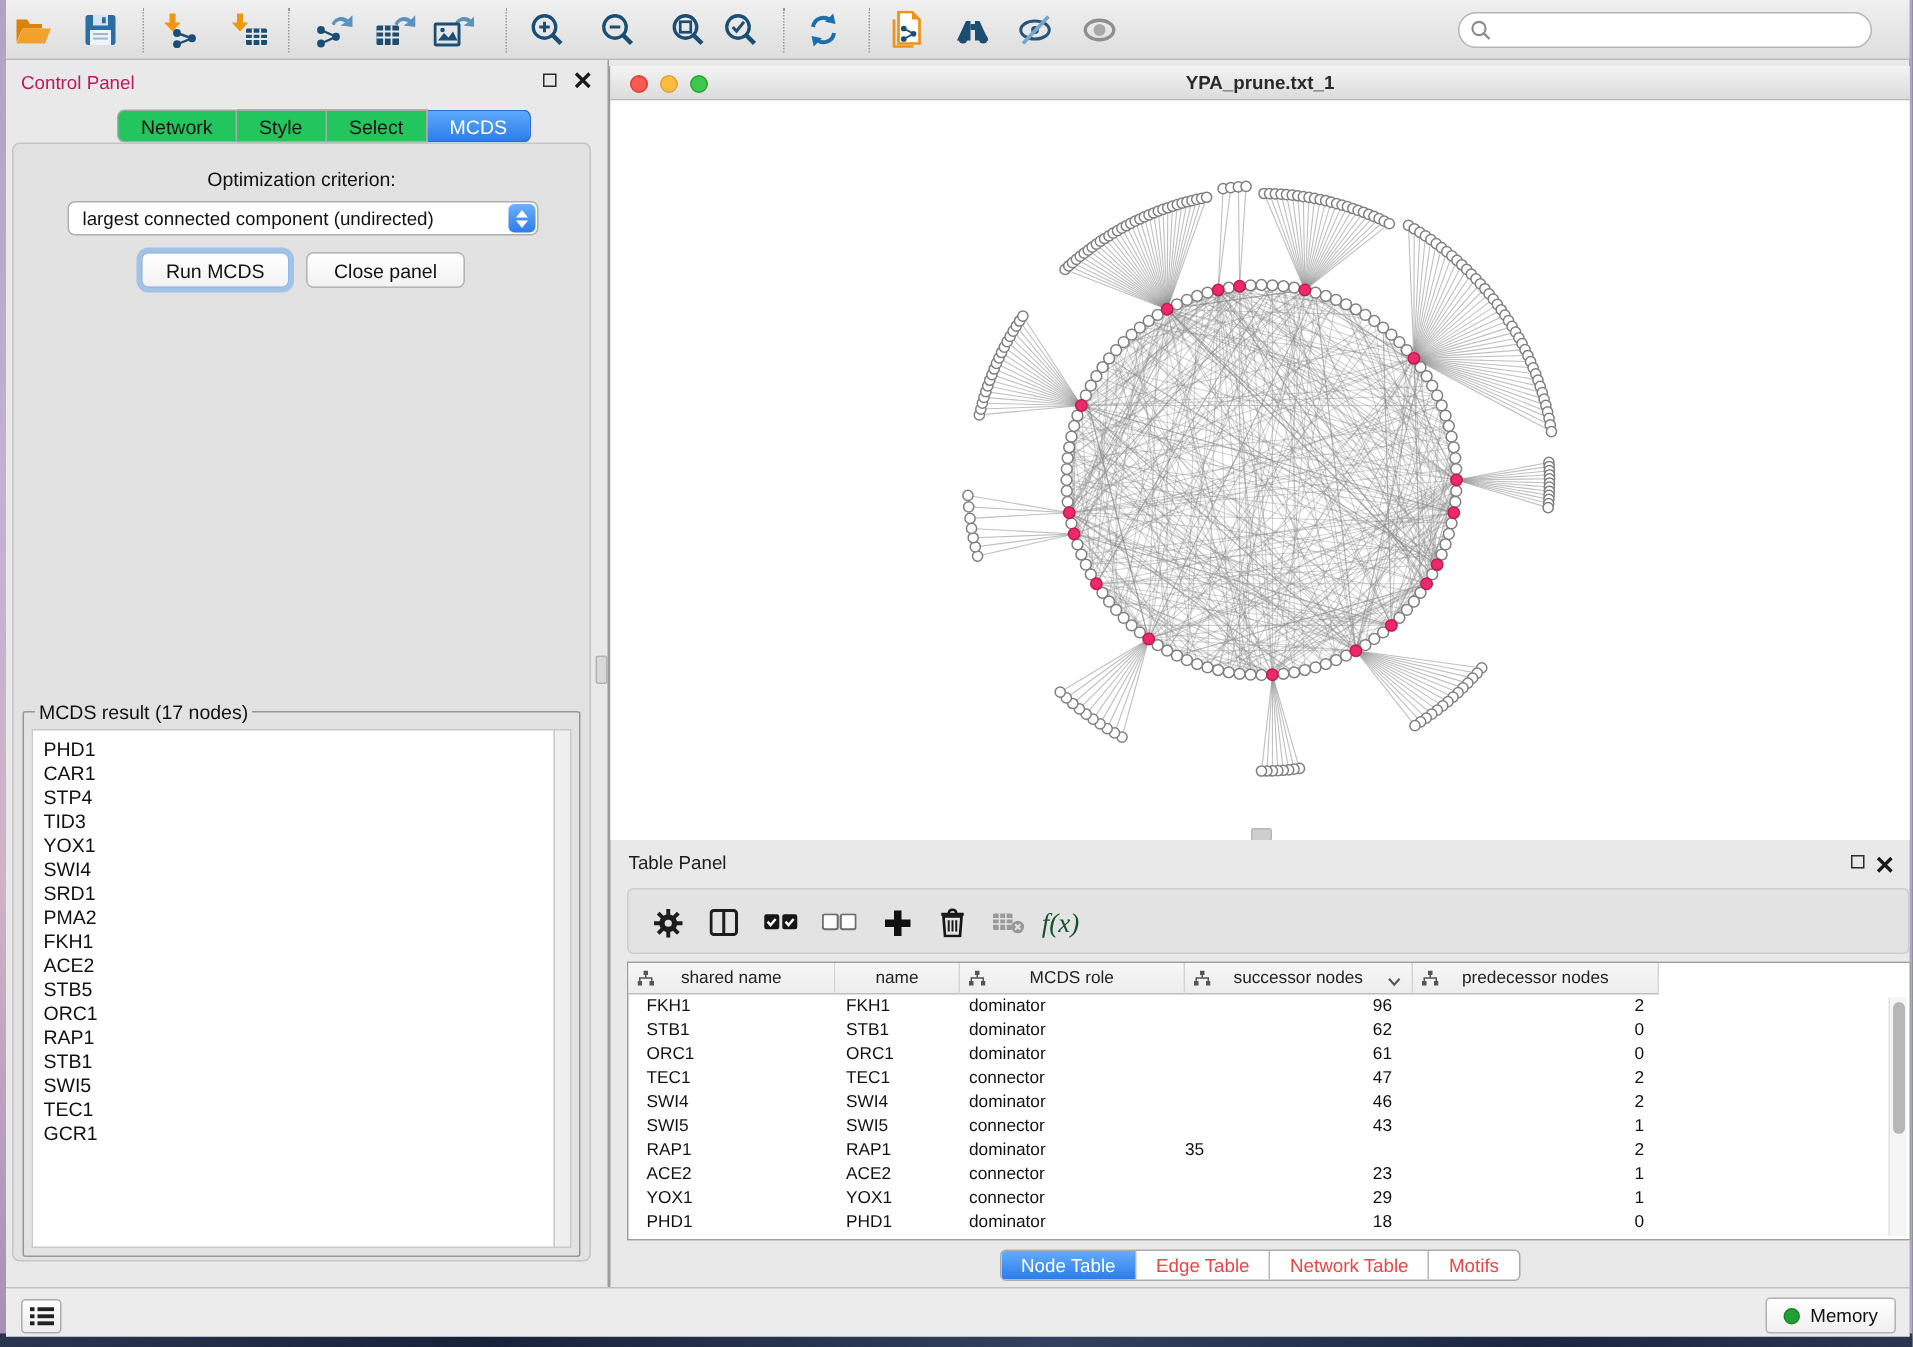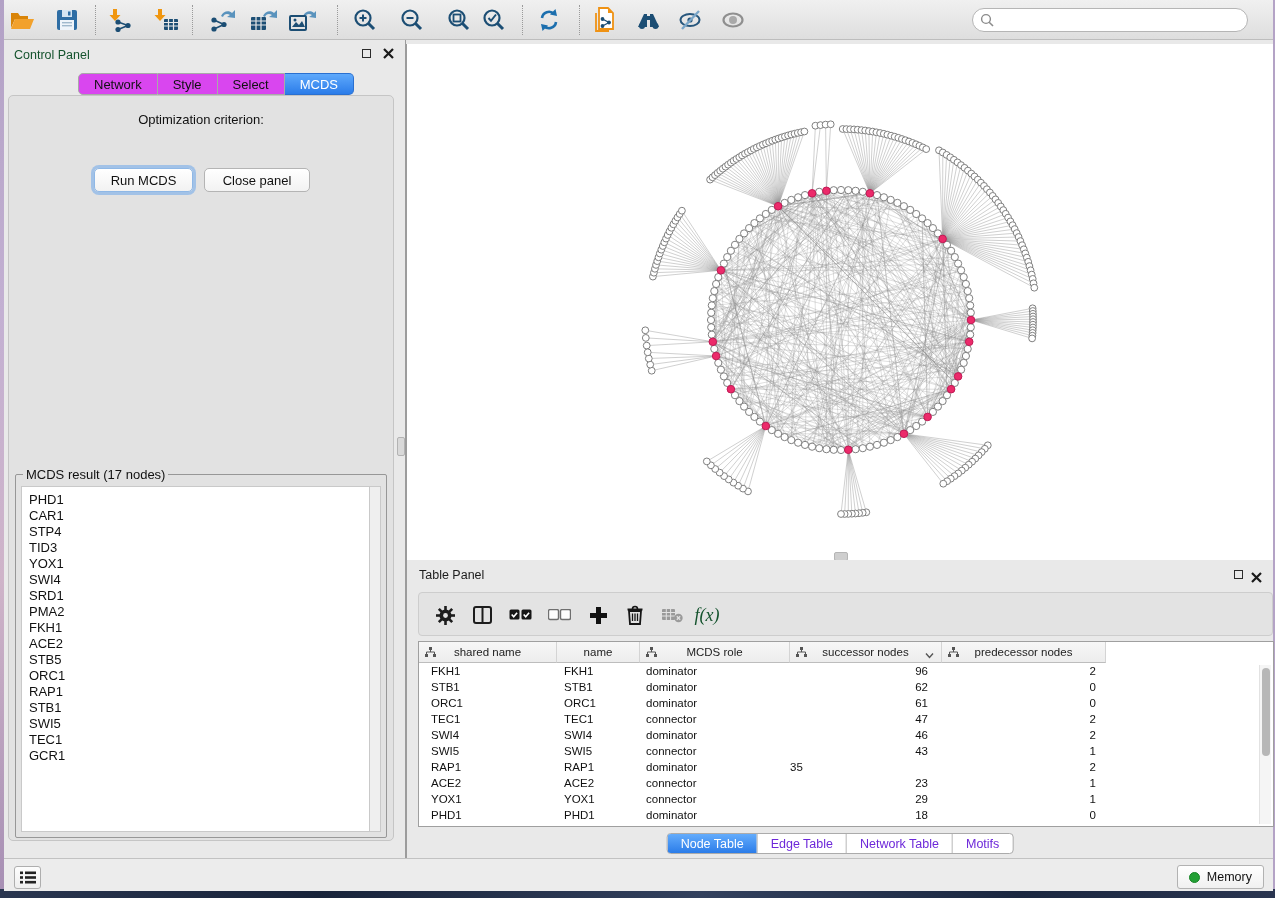--- a/index.html
+++ b/index.html
@@ -20,27 +20,27 @@
   display:flex;align-items:center;justify-content:center;cursor:pointer;}
 .tsep{position:absolute;top:5px;height:30px;width:0;border-left:1px dotted #9a9a9a;}
 .searchbox{position:absolute;left:968px;top:8px;width:276px;height:24px;background:#fff;
   border:1px solid #b5b5b5;border-radius:12px;display:flex;align-items:center;}
 .searchbox svg{margin-left:7px;flex:0 0 auto;}
 .searchbox input{flex:1;border:none;outline:none;background:transparent;height:20px;
   font-size:12px;padding:0 8px 0 4px;font-family:inherit;}
 
 
 .cpanel{position:absolute;left:0;top:40px;width:401px;height:818px;}
-.ptitle{position:absolute;left:10px;top:8px;font-size:12.5px;color:#14532d;}
+.ptitle{position:absolute;left:10px;top:8px;font-size:12.5px;color:#be185d;}
 .float-ic{position:absolute;top:9px;width:9px;height:9px;border:1.5px solid #2b2b2b;display:block;}
 .close-ic{position:absolute;top:8px;width:11px;height:11px;display:block;}
 .close-ic svg{display:block;}
 .ctabs{position:absolute;left:74px;top:33px;height:22px;display:flex;}
 .ctab{height:22px;display:flex;align-items:center;justify-content:center;padding:0 15px;
-  background:#d946ef;border:1px solid #a9a9a9;border-left:none;font-size:13px;color:#111;cursor:pointer;}
+  background:#22c55e;border:1px solid #a9a9a9;border-left:none;font-size:13px;color:#111;cursor:pointer;}
 .ctab:first-child{border-left:1px solid #a9a9a9;border-radius:5px 0 0 5px;}
 .ctab:last-child{border-radius:0 5px 5px 0;}
 .ctab.active{background:linear-gradient(#5ea9fc,#2b7ce9);border-color:#2a70d0;color:#fff;}
 .cbody{position:absolute;left:4px;top:55px;width:386px;height:746px;background:#e2e2e2;
   border:1px solid #c5c5c5;border-radius:5px;}
 .optlabel{position:absolute;left:0;top:16px;width:100%;text-align:center;font-size:13px;color:#111;}
 .select{position:absolute;left:36px;top:38px;width:314px;height:23px;background:#fff;
   border:1px solid #aeaeae;border-radius:5px;cursor:pointer;}
 .selval{position:absolute;left:9px;top:4px;font-size:12.5px;color:#111;white-space:nowrap;}
 .stepper{position:absolute;right:1px;top:1px;bottom:1px;width:18px;border-radius:4px;
@@ -106,21 +106,21 @@
 .hcell .sortico{position:absolute;right:7px;top:7px;}
 .tbody{position:absolute;left:0;top:21px;right:0;bottom:0;}
 .trow{display:flex;height:16px;}
 .tcell{font-size:11.5px;color:#111;line-height:16px;white-space:nowrap;overflow:hidden;}
 .tscroll{position:absolute;right:2px;top:23px;bottom:2px;width:12px;background:#f5f5f5;
   border-left:1px solid #e2e2e2;}
 .tscroll .thumb{position:absolute;left:1.5px;top:3px;width:8px;height:88px;background:#b7b7b7;
   border-radius:5px;}
 .btabs{position:absolute;left:50%;transform:translateX(-50%);top:273px;height:21px;
   display:flex;border:1px solid #ababab;border-radius:4px;background:#fff;overflow:hidden;}
-.btab{height:100%;display:flex;align-items:center;padding:0 13px;font-size:12.5px;color:#6d28d9;
+.btab{height:100%;display:flex;align-items:center;padding:0 13px;font-size:12.5px;color:#ef4444;
   border-right:1px solid #b7b7b7;cursor:pointer;}
 .btab:last-child{border-right:none;}
 .btab.active{background:linear-gradient(#63acfc,#2b7ce9);color:#fff;}
 
 
 .statusbar{position:absolute;left:0;right:0;top:858px;height:33px;background:#ececec;
   border-top:1px solid #c2c2c2;}
 .sbtn{position:absolute;left:10px;top:7px;width:27px;height:23px;border:1px solid #aeaeae;
   border-radius:3px;background:linear-gradient(#fdfdfd,#eee);display:flex;align-items:center;
   justify-content:center;cursor:pointer;}
@@ -289,20 +289,27 @@
         </svg>
     </span>
     <div class="ctabs" id="ctabs">
         <div class="ctab">Network</div>
         <div class="ctab">Style</div>
         <div class="ctab">Select</div>
         <div class="ctab active">MCDS</div>
       </div>
     <div class="cbody">
       <div class="optlabel">Optimization criterion:</div>
+      <div class="select">
+        <span class="selval">largest connected component (undirected)</span>
+        <span class="stepper">
+            <i class="up"></i>
+            <i class="dn"></i>
+          </span>
+      </div>
       <button class="btn run">Run MCDS</button>
       <button class="btn closep">Close panel</button>
       <fieldset class="resultbox">
         <legend>MCDS result (17 nodes)</legend>
         <div class="resultlist" id="mcds-list">
             <div>PHD1</div>
             <div>CAR1</div>
             <div>STP4</div>
             <div>TID3</div>
             <div>YOX1</div>
@@ -321,20 +328,26 @@
           </div>
         <div class="rscroll"></div>
       </fieldset>
     </div>
   </div>
 
   <div class="vline"></div>
   <div class="vhandle"></div>
 
   <div class="netwin">
+    <div class="ntitle">
+      <span class="tl red"></span>
+      <span class="tl yel"></span>
+      <span class="tl grn"></span>
+      <span class="ntext">YPA_prune.txt_1</span>
+    </div>
     <div class="ncanvas">
       <svg id="net-svg" width="866" height="493">
           <g>
             <line x1="563.8" y1="260.3" x2="455.8" y2="381.2" stroke="#8d8d8d" stroke-opacity="0.38" stroke-width="0.7"></line>
             <line x1="562.2" y1="231.2" x2="328.0" y2="177.8" stroke="#8d8d8d" stroke-opacity="0.38" stroke-width="0.7"></line>
             <line x1="304.8" y1="238.4" x2="558.9" y2="217.0" stroke="#8d8d8d" stroke-opacity="0.38" stroke-width="0.7"></line>
             <line x1="307.3" y1="281.9" x2="470.0" y2="128.1" stroke="#8d8d8d" stroke-opacity="0.38" stroke-width="0.7"></line>
             <line x1="309.1" y1="217.0" x2="483.7" y2="373.1" stroke="#8d8d8d" stroke-opacity="0.38" stroke-width="0.7"></line>
             <line x1="434.0" y1="383.0" x2="305.8" y2="231.2" stroke="#8d8d8d" stroke-opacity="0.38" stroke-width="0.7"></line>
             <line x1="441.3" y1="123.2" x2="419.4" y2="382.2" stroke="#8d8d8d" stroke-opacity="0.38" stroke-width="0.7"></line>

